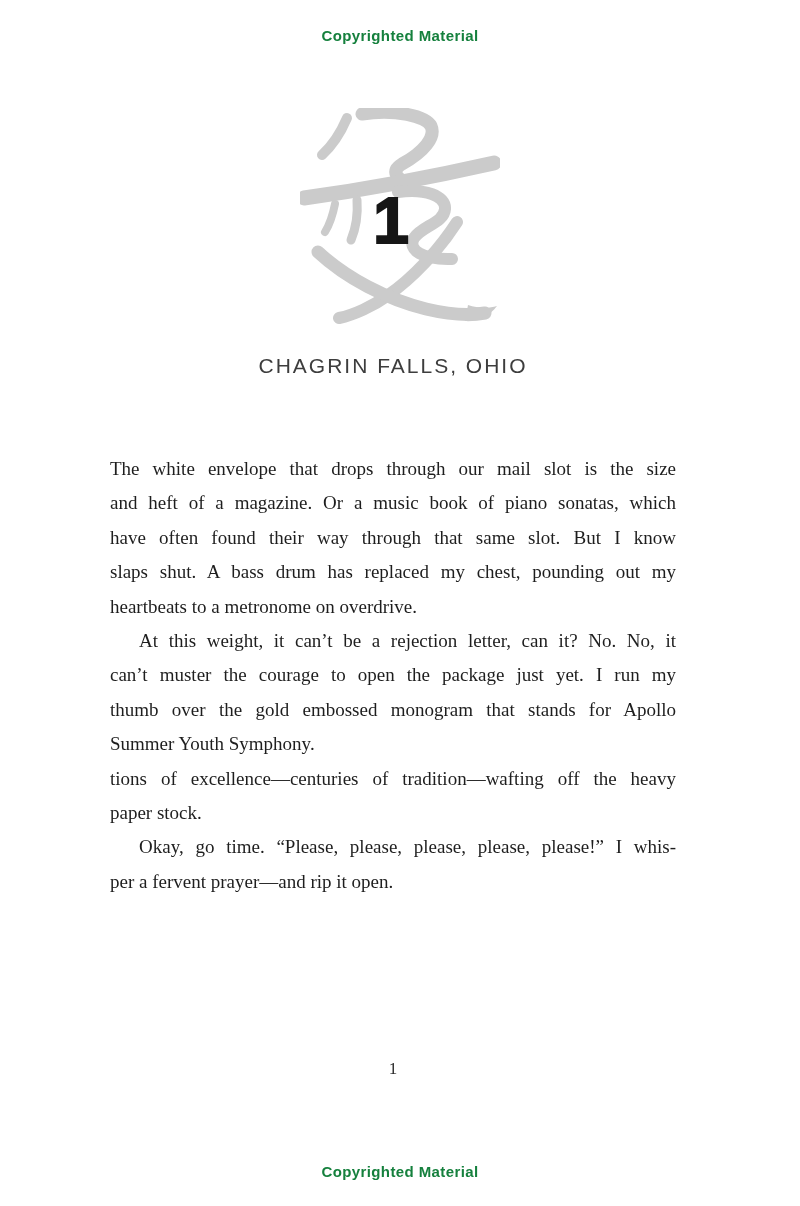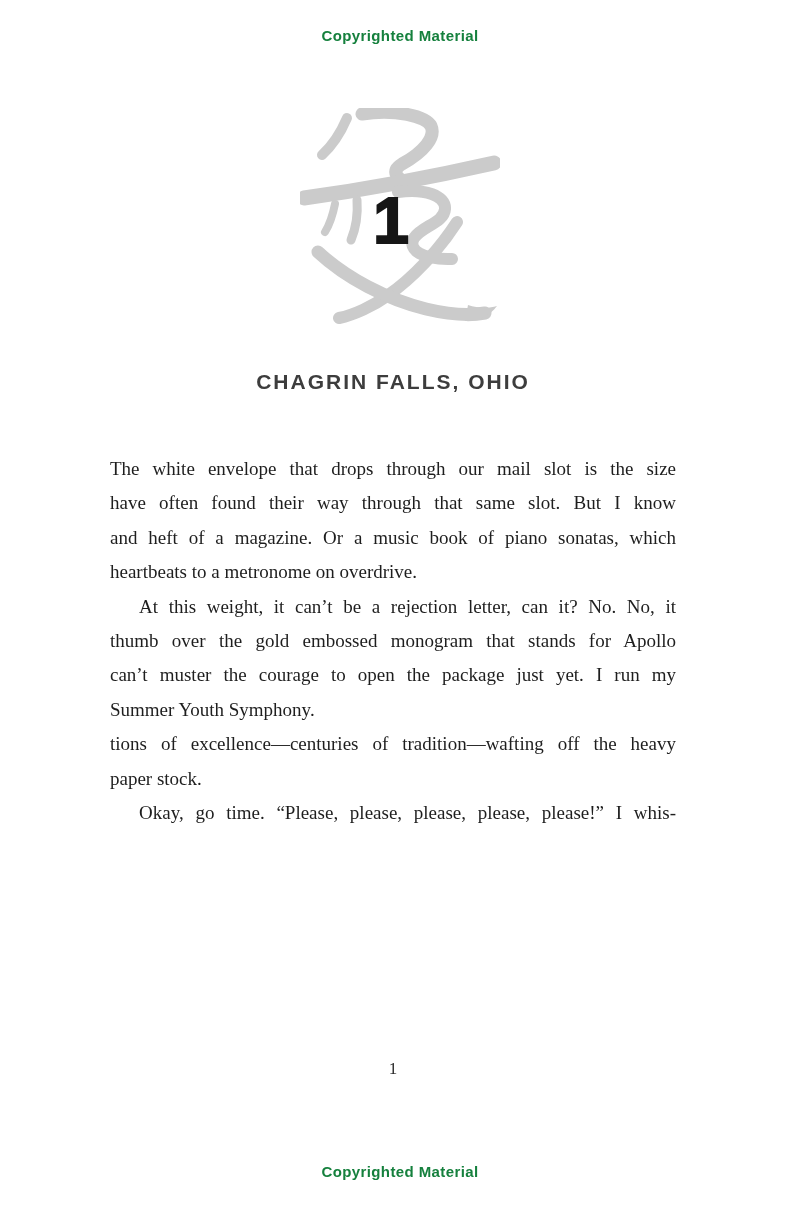--- a/index.html
+++ b/index.html
@@ -46,24 +46,24 @@
     line-height: 50px;
     color: #161616;
     -webkit-text-stroke: 2.2px #161616;
     letter-spacing: 0;
   }
 
   .location-heading {
     position: absolute;
     left: 110px;
     width: 566px;
-    top: 370px;
+    top: 354px;
     text-align: center;
     font-family: "Liberation Sans", sans-serif;
-    font-weight: 700;
+    font-weight: 400;
     font-size: 21px;
     letter-spacing: 2px;
     color: #3d3d3d;
   }
 
   .body-text {
     position: absolute;
     left: 110px;
     top: 452px;
     width: 566px;
@@ -111,29 +111,31 @@
       <path d="M168 197 C177 200 188 201 197 198 C189 209 177 214 165 213 Z" fill="#cbcbcb"></path>
     </svg>
   </div>
 
   <div class="chapter-num">1</div>
 
   <div class="location-heading">CHAGRIN FALLS, OHIO</div>
 
   <div class="body-text">
       <div class="line">The white envelope that drops through our mail slot is the size</div>
+      <div class="line">and heft of a magazine. Or a music book of piano sonatas, which</div>
       <div class="line">have often found their way through that same slot. But I know</div>
-      <div class="line">and heft of a magazine. Or a music book of piano sonatas, which</div>
+      <div class="line">slaps shut. A bass drum has replaced my chest, pounding out my</div>
       <div class="line last">heartbeats to a metronome on overdrive.</div>
       <div class="line indent">At this weight, it can’t be a rejection letter, can it? No. No, it</div>
+      <div class="line">can’t muster the courage to open the package just yet. I run my</div>
       <div class="line">thumb over the gold embossed monogram that stands for Apollo</div>
-      <div class="line">can’t muster the courage to open the package just yet. I run my</div>
       <div class="line last">Summer Youth Symphony.</div>
       <div class="line">tions of excellence—centuries of tradition—wafting off the heavy</div>
       <div class="line last">paper stock.</div>
       <div class="line indent">Okay, go time. “Please, please, please, please, please!” I whis-</div>
+      <div class="line last">per a fervent prayer—and rip it open.</div>
     </div>
 
   <div class="page-number">1</div>
 
   <div class="copyright bottom">Copyrighted Material</div>
 
 </div>
 
 </body></html>

